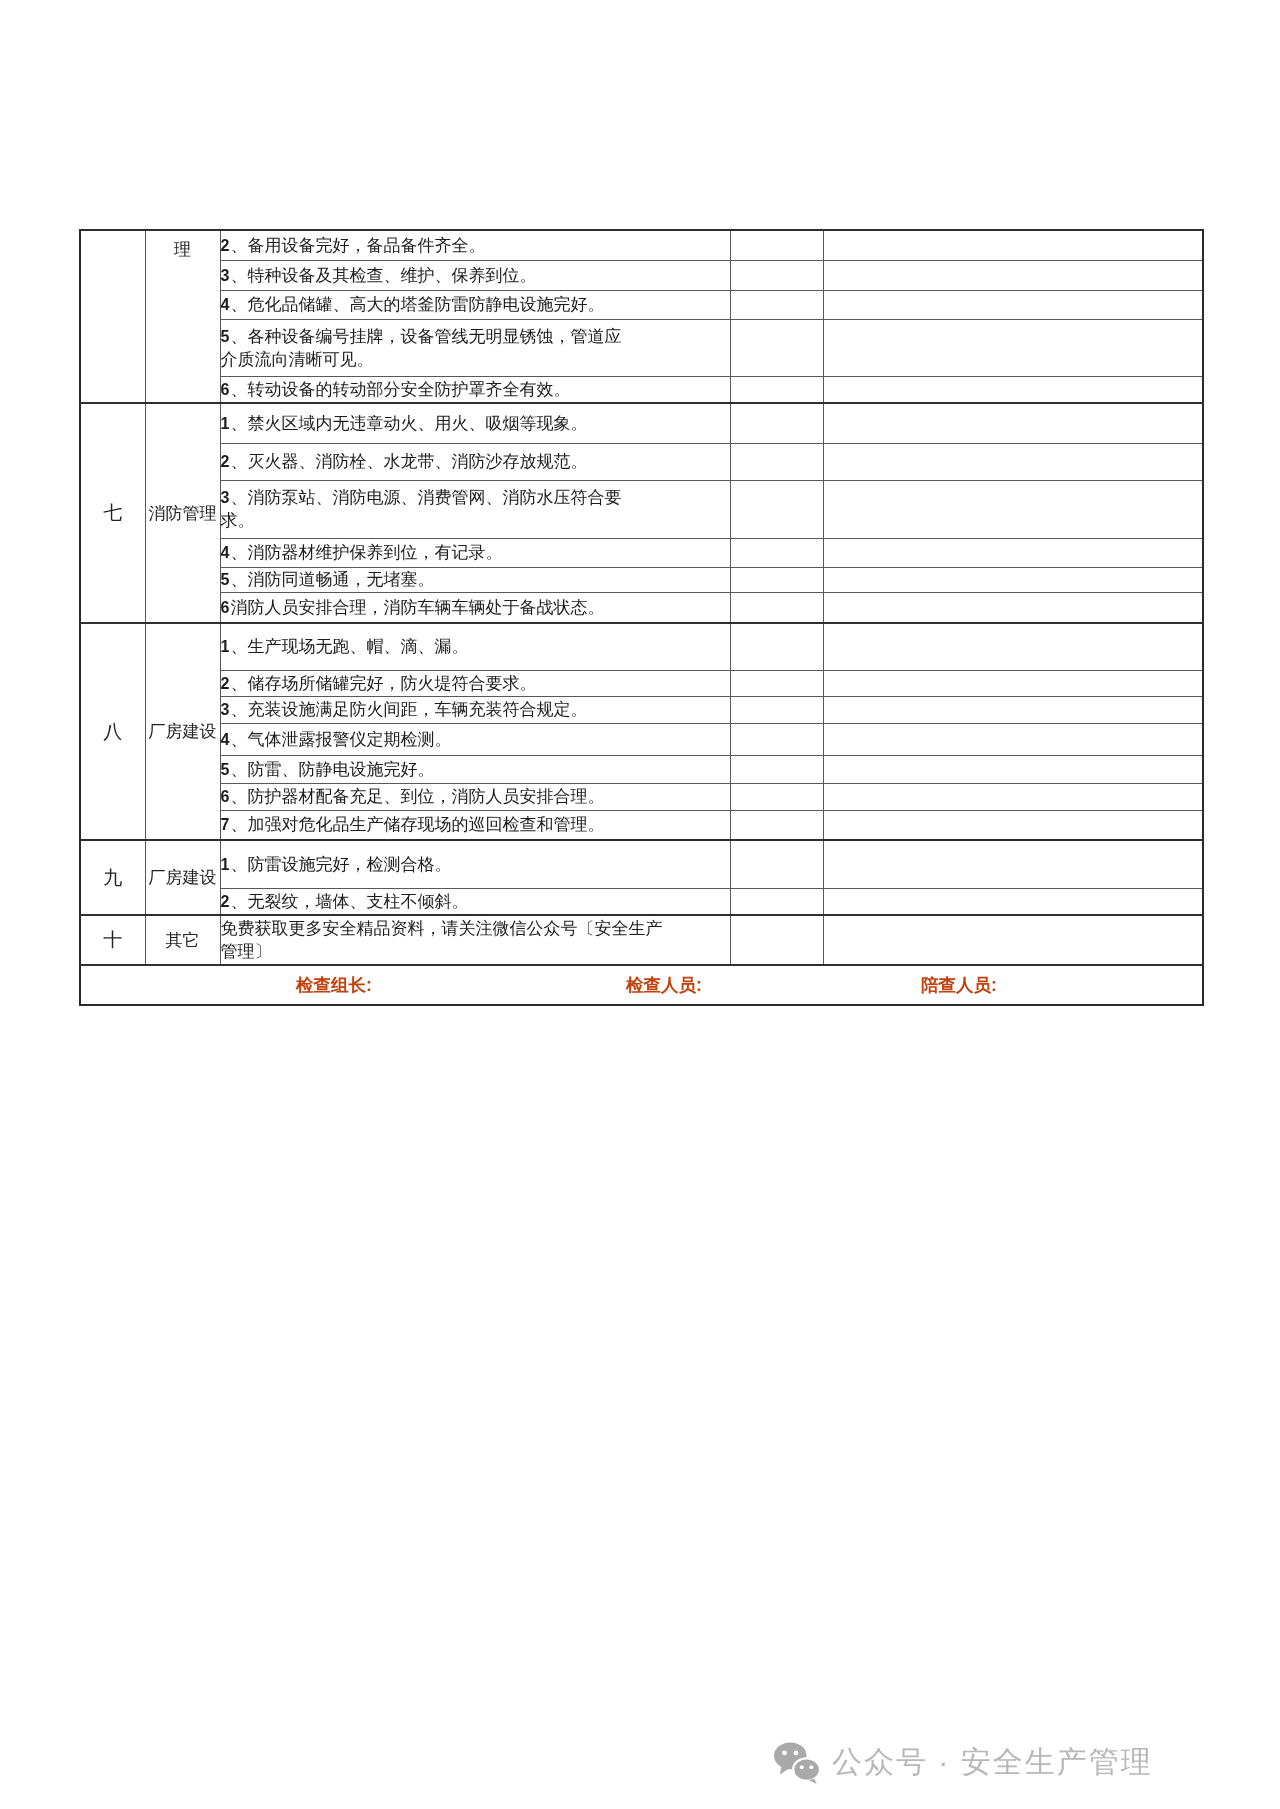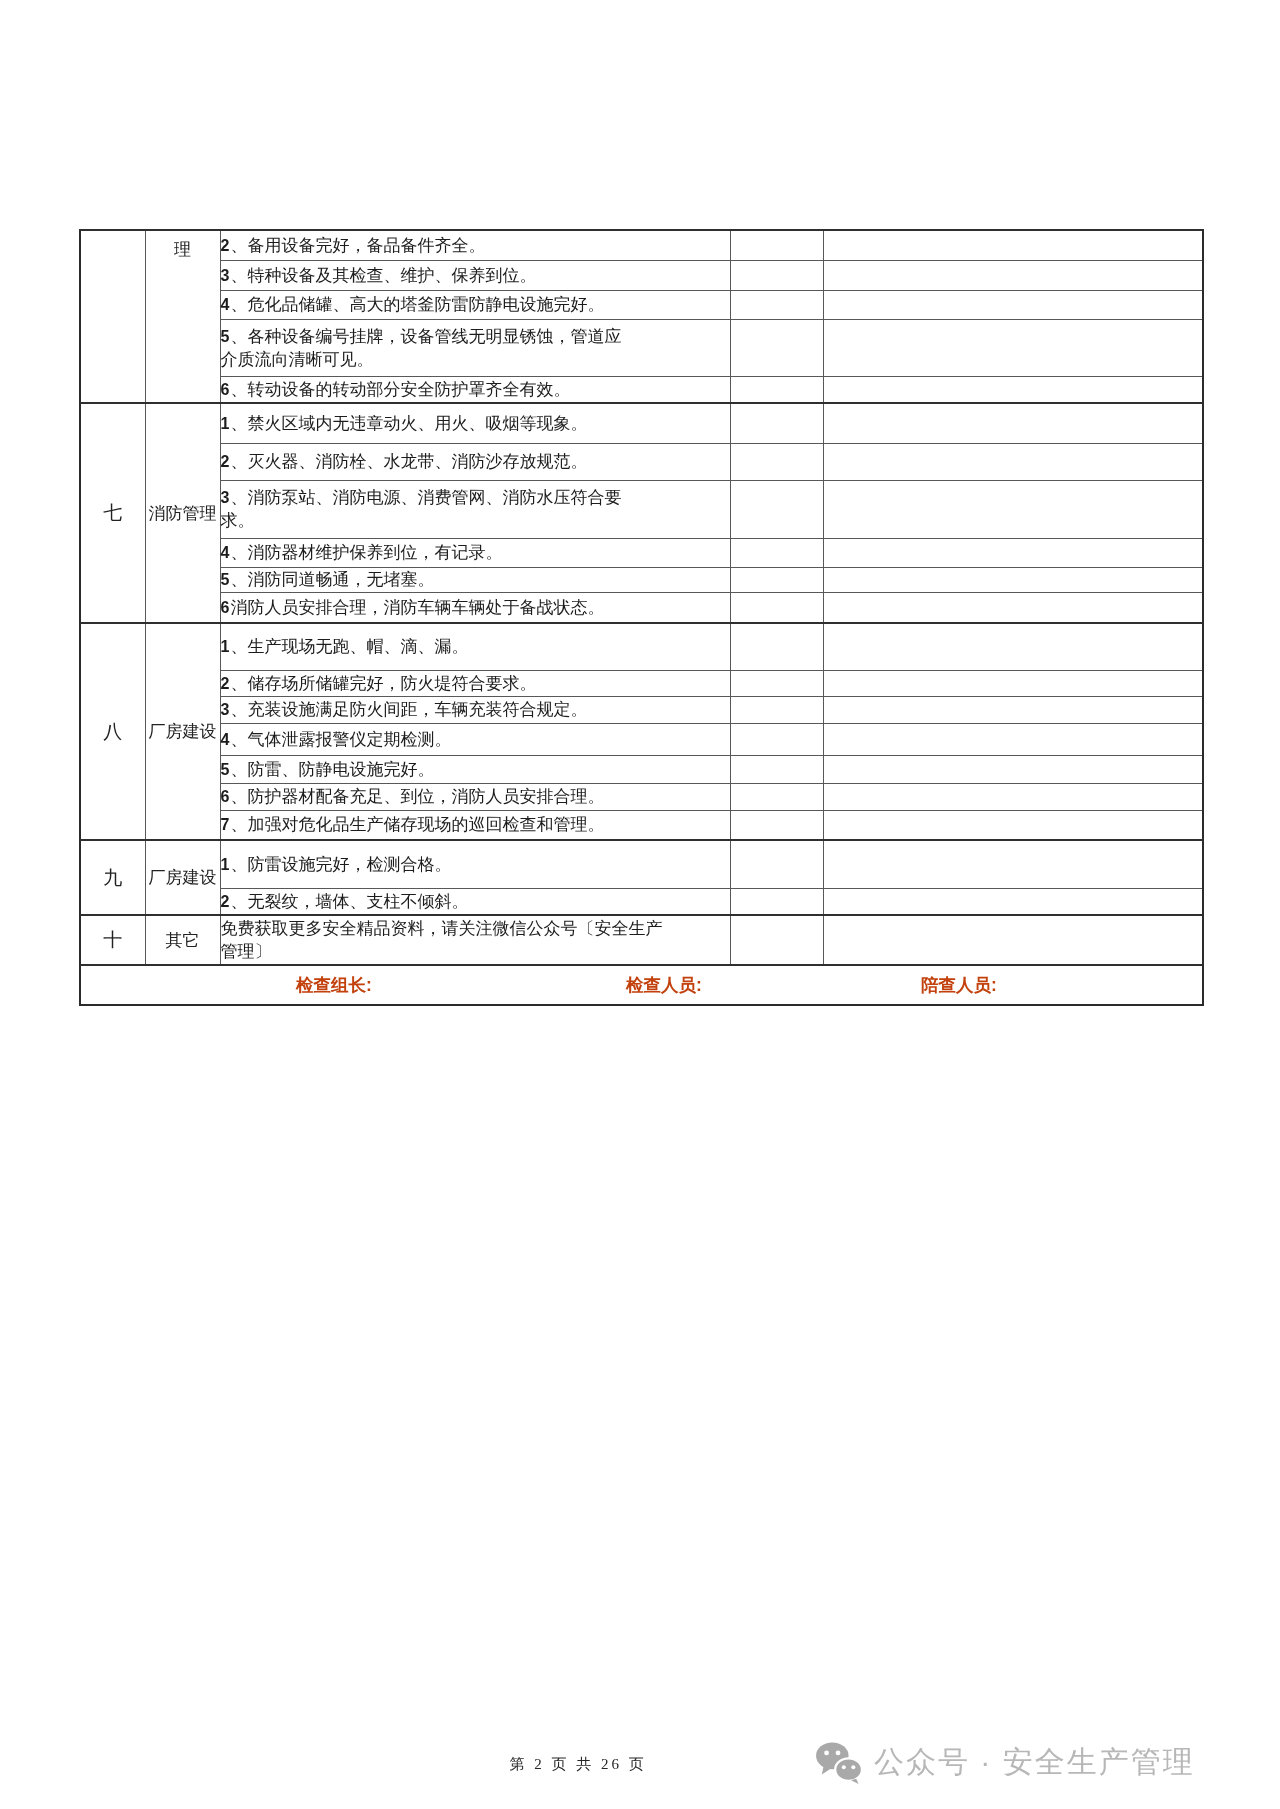--- a/index.html
+++ b/index.html
@@ -24,21 +24,21 @@
   td.c-sig { position:relative; }
   .sig-label { position:absolute; top:50%; transform:translateY(-50%);
     font-family:"Liberation Sans","DejaVu Sans",sans-serif; font-weight:bold;
     font-size:17.5px; color:#c2410c; white-space:nowrap; }
   .sig-label.l1 { left:215px; }
   .sig-label.l2 { left:545px; }
   .sig-label.l3 { left:840px; }
   .page-number { position:absolute; left:0; width:1280px; top:1755px; height:26px;
     text-align:center; font-size:15px; letter-spacing:3px; color:#262626; }
   .page-number span { display:inline-block; transform:translateX(-62px); }
-  .watermark { position:absolute; left:814px; top:1737px; height:50px;
+  .watermark { position:absolute; left:772px; top:1737px; height:50px;
     display:flex; align-items:center; gap:10px; }
   .watermark .wm-text { font-family:"Liberation Sans","DejaVu Sans",sans-serif;
     font-size:30px; letter-spacing:2px; color:#b7b7b7; white-space:nowrap; }
   .wm-icon { display:block; }
 </style>
 </head>
 <body>
 
 <div class="page">
 
@@ -174,23 +174,20 @@
             <td class="c-sig" colspan="5">
               <span class="sig-label l1">检查组长:</span>
               <span class="sig-label l2">检查人员:</span>
               <span class="sig-label l3">陪查人员:</span>
             </td>
           </tr>
         </tbody>
     </table>
   </div>
 
-  <div class="page-number">
-    <span>第 2 页 共 26 页</span>
-  </div>
 
   <div class="watermark">
     <svg class="wm-icon" width="50" height="44" viewBox="0 0 52 46" aria-hidden="true">
       <g fill="#a9a9a9">
         <ellipse cx="19" cy="16.5" rx="17" ry="14"></ellipse>
         <polygon points="10,27 8,36 18,29.5"></polygon>
       </g>
       <circle cx="13" cy="13.5" r="2.5" fill="#ffffff"></circle>
       <circle cx="25" cy="13.5" r="2.5" fill="#ffffff"></circle>
       <g>

